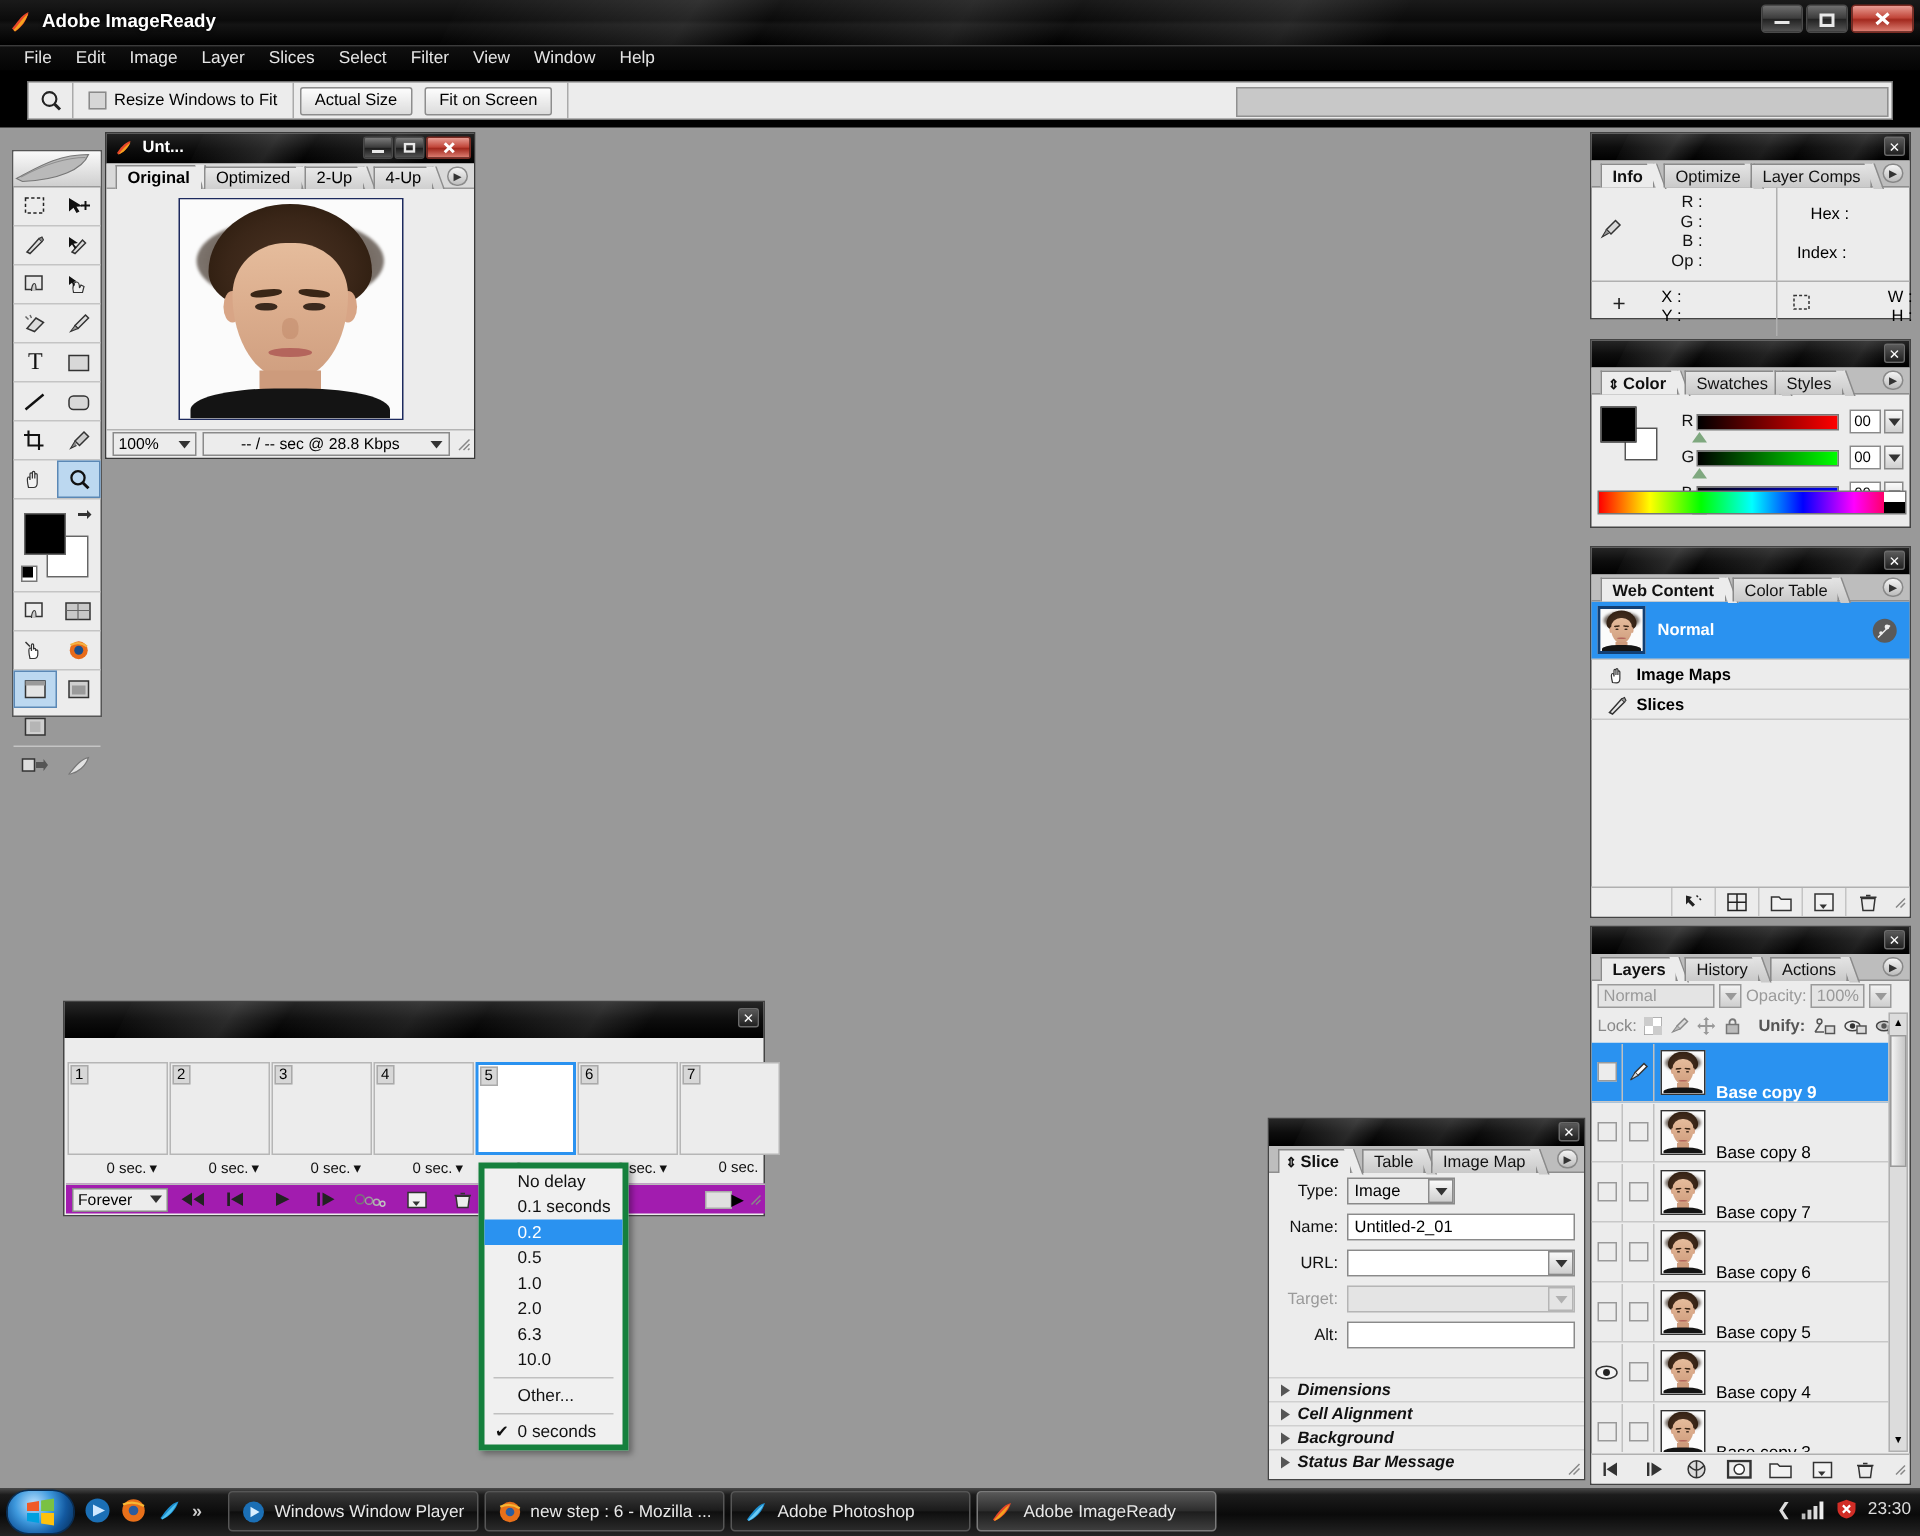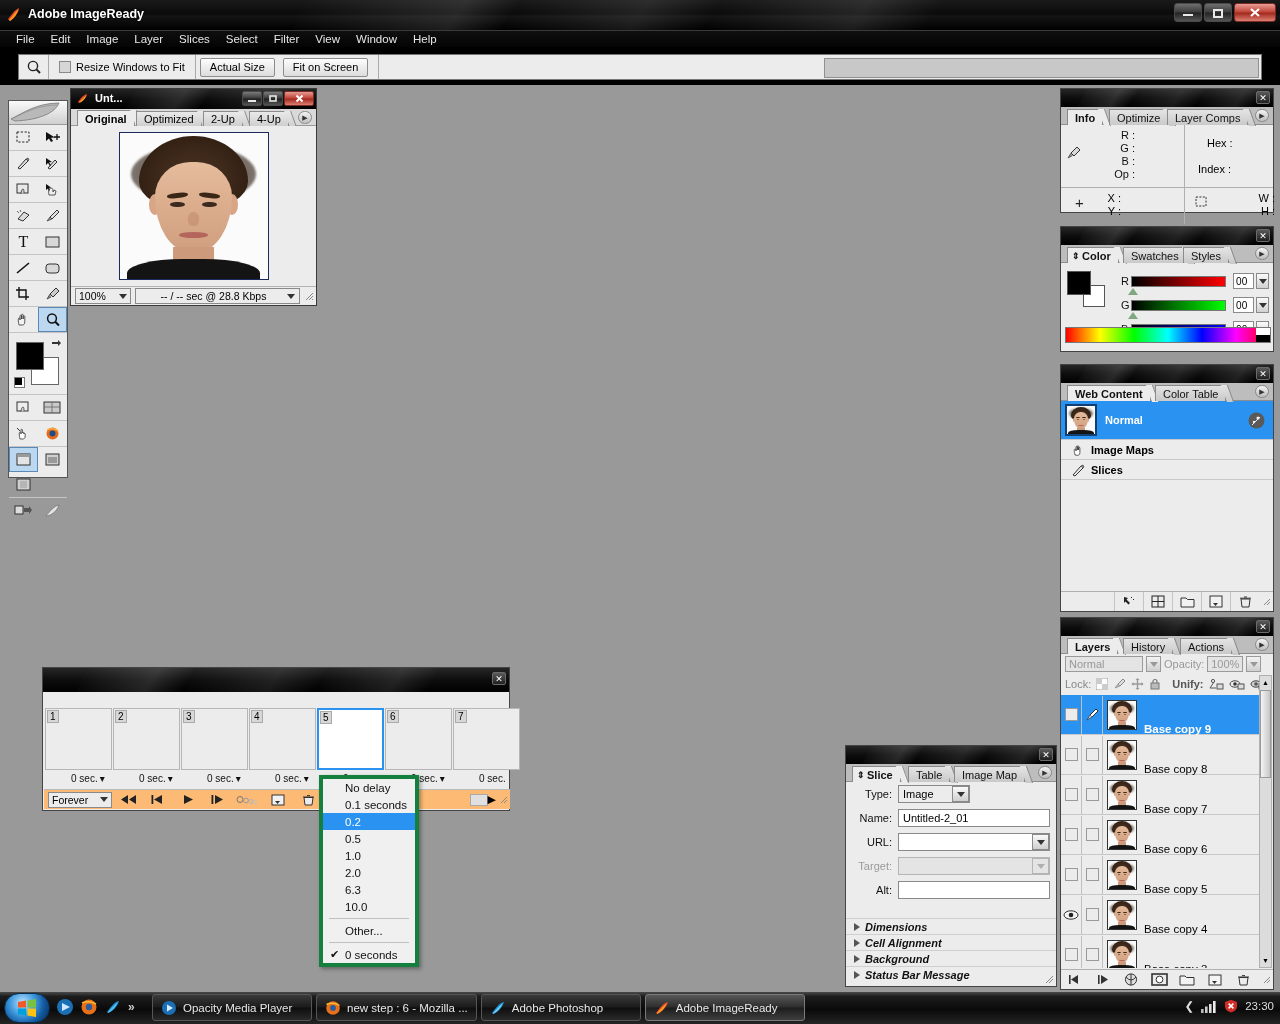--- a/index.html
+++ b/index.html
@@ -282,21 +282,21 @@
   .animpanel { position: absolute; left: 42px; top: 667px; width: 468px; height: 144px;
     background: #ececec; border: 1px solid #444; }
   .anim-frames { position: absolute; left: 2px; top: 40px; height: 64px; display: flex; }
   .frame { width: 67px; height: 62px; margin-right: 1px; background: #ececec;
     border: 1px solid #b6b6b6; position: relative; }
   .frame.sel { border: 2px solid #2a92f0; background: #fff; }
   .frame .num { position: absolute; left: 1px; top: 1px; font-size: 10px; background: #d7d7d7;
     border: 1px solid #aaa; padding: 0 2px; line-height: 11px; z-index: 2; }
   .frame .img { position: absolute; left: 8px; top: 2px; width: 50px; height: 58px; overflow: hidden; }
   .frame-delay { position: absolute; top: 105px; font-size: 10px; color: #111; display: flex; align-items: center; gap: 2px; }
-  .anim-foot { position: absolute; left: 1px; bottom: 1px; width: 466px; height: 20px; background: #fdba74;
+  .anim-foot { position: absolute; left: 1px; bottom: 1px; width: 466px; height: 20px; background: #a21caf;
     border-top: 1px solid #bbb; display: flex; align-items: center; gap: 2px; padding-left: 4px; }
   .loop-sel { width: 64px; height: 16px; border: 1px solid #8a8a8a; background: #ececec; font-size: 10.5px;
     display: flex; align-items: center; justify-content: space-between; padding: 0 3px; }
   .anim-btn { width: 28px; height: 18px; display: flex; align-items: center; justify-content: center; }
 
   
   .dropdown { position: absolute; left: 319px; top: 775px; width: 100px;
     background: #f0f0f0; border: 4px solid #15803d; box-shadow: 2px 2px 4px rgba(0,0,0,0.35); z-index: 50; }
   .dd-item { height: 17px; display: flex; align-items: center; padding-left: 22px; font-size: 11.5px; color: #111; }
   .dd-item.sel { background: #2a92f0; color: #fff; }
@@ -1496,21 +1496,21 @@
       <span class="chev">»</span>
     </div>
     <div class="tasks">
       <div class="task">
         <span>
           <svg width="16" height="16">
               <circle cx="8" cy="8" r="7" fill="#1b6fb5"></circle>
               <path d="M6 4.5 L12 8 L6 11.5 Z" fill="#d9efff"></path>
             </svg>
         </span>
-        <span>Opacity Media Player</span>
+        <span>Windows Window Player</span>
       </div>
       <div class="task">
         <span>
           <svg width="16" height="16">
               <circle cx="8" cy="8" r="6.8" fill="#e8701a"></circle>
               <circle cx="8" cy="8" r="2.9" fill="#2b5c9e"></circle>
               <path d="M1.5 4.5 q6.5 -3 13 1" stroke="#f7b733" stroke-width="1.4" fill="none"></path>
             </svg>
         </span>
         <span>new step : 6 - Mozilla ...</span>

